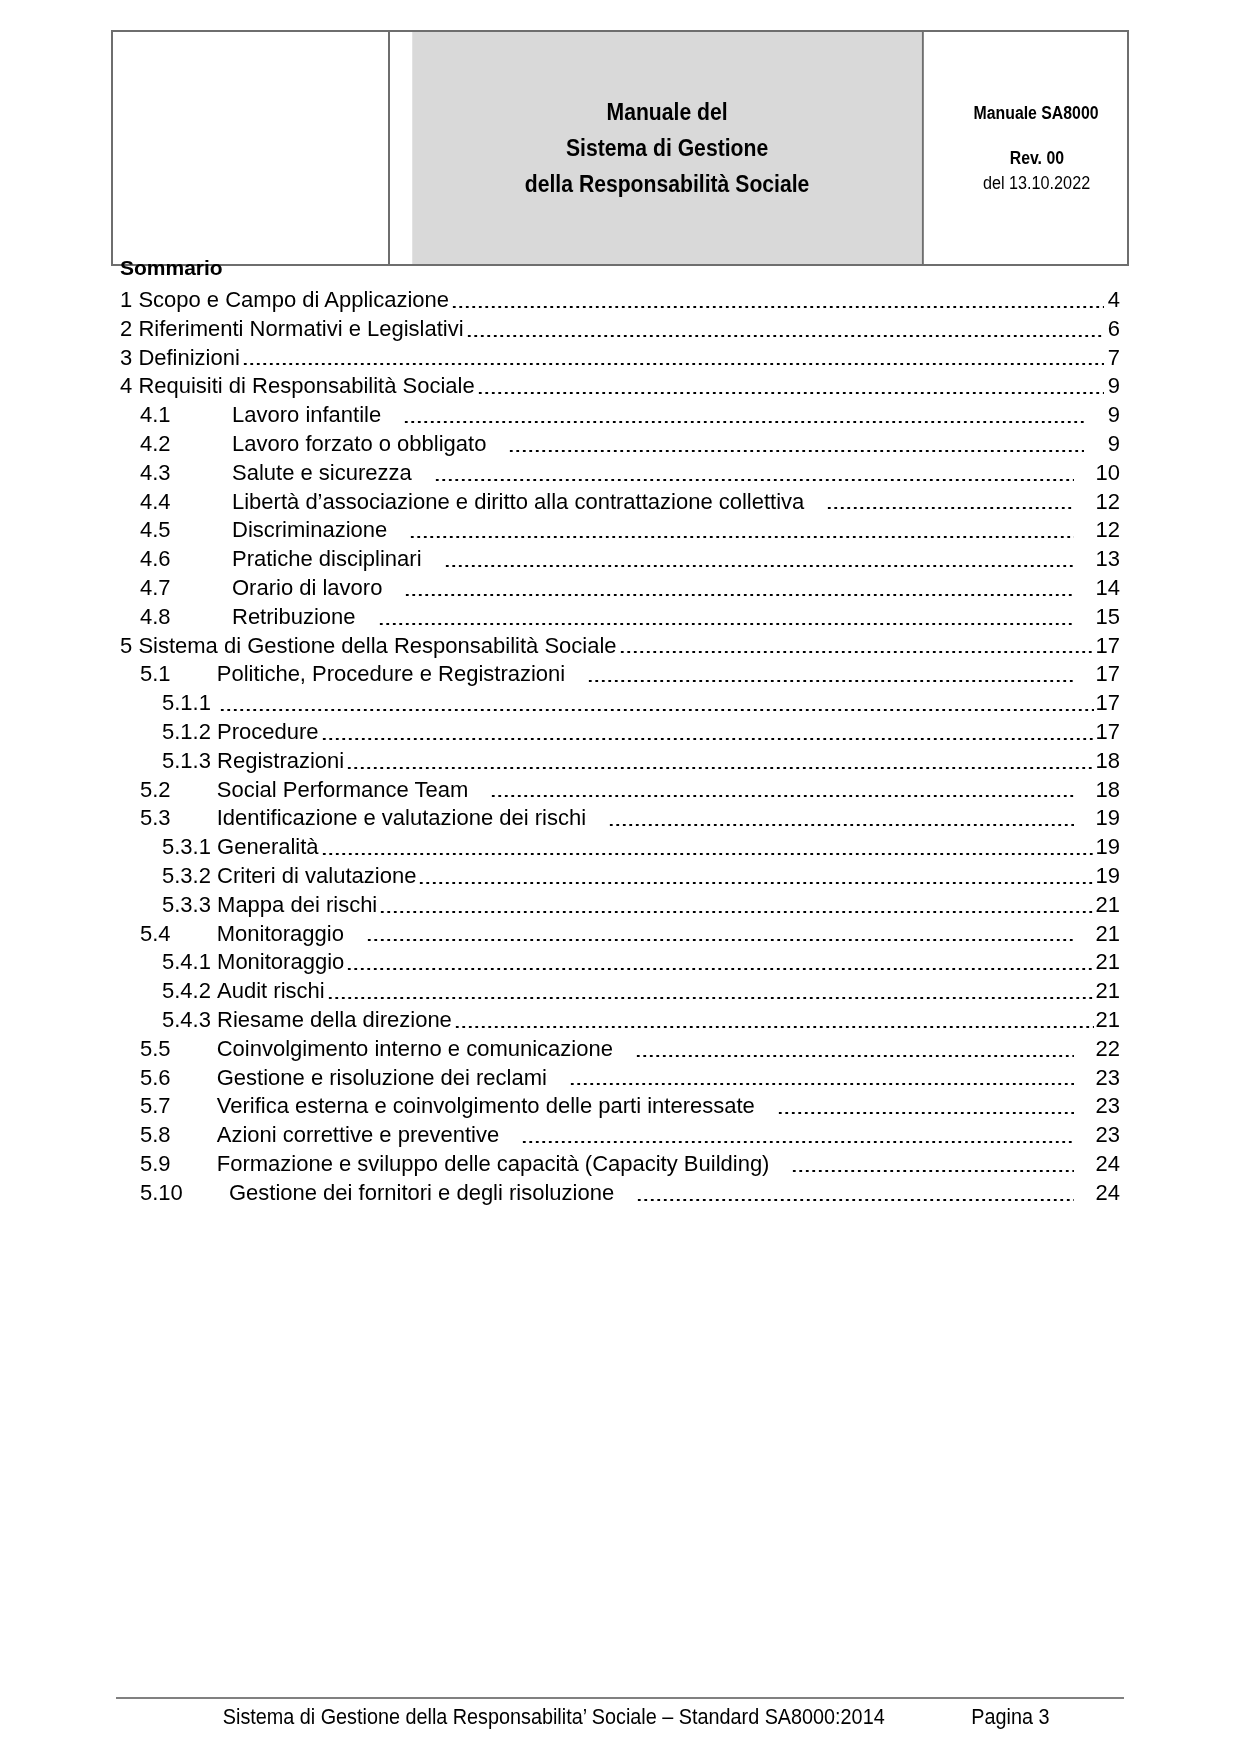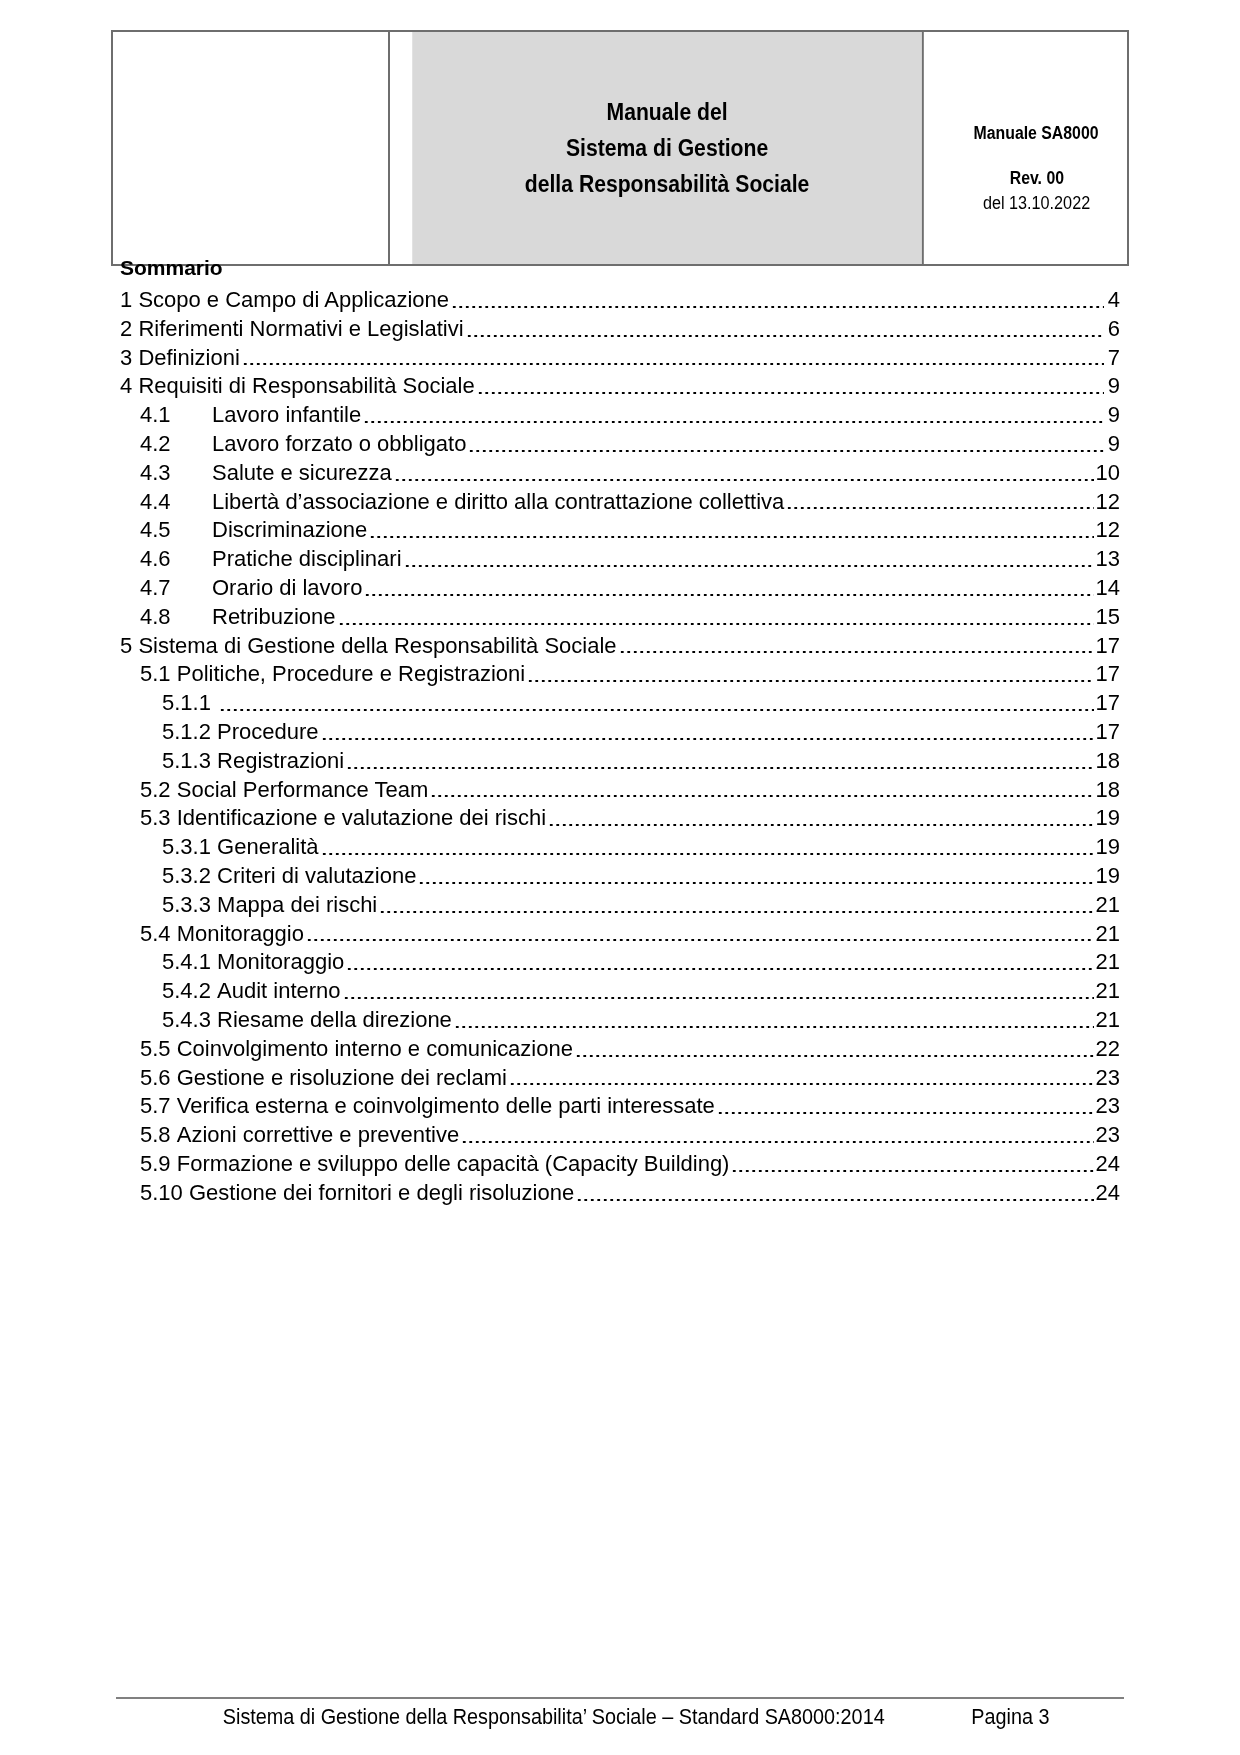--- a/index.html
+++ b/index.html
@@ -11,21 +11,21 @@
   .hcell { box-sizing:border-box; height:100%; }
   .hcell.logo { width:277px; border-right:2px solid #6e6e6e; background:#fff; }
   .hcell.title {
     width:556px; background:#d9d9d9; border-right:2px solid #6e6e6e;
     display:flex; flex-direction:column; justify-content:center; align-items:center;
     font-family:"Liberation Sans", sans-serif; font-weight:bold; font-size:23px; line-height:36px;
     transform:scaleX(0.92);
   }
   .hcell.meta {
     flex:1; display:flex; flex-direction:column; justify-content:center; align-items:center;
-    font-family:"Liberation Sans", sans-serif; font-size:18px; text-align:center;margin-top:20px;
+    font-family:"Liberation Sans", sans-serif; font-size:18px; text-align:center;
   }
   .meta .code { font-weight:bold; transform:scaleX(0.88); margin-bottom:24px; }
   .meta .rev { font-weight:bold; transform:scaleX(0.88); }
   .meta .date { transform:scaleX(0.9); margin-top:4px; }
 
   .toc { position:absolute; left:120px; top:250px; width:1000px; font-family:"Liberation Sans", sans-serif; }
   .toc-title { font-size:21px; font-weight:bold; height:36px; line-height:36px; margin-bottom:0px; }
   .toc-row {
     display:flex; align-items:baseline; height:28.8px; line-height:28.8px; font-size:22px;
     white-space:nowrap; overflow:hidden;
@@ -33,21 +33,21 @@
   .toc-row .num { flex:none; }
   .toc-row .lbl { flex:none; }
   .toc-row .dots {
     flex:1; overflow:hidden; margin:0 2px; color:#000;
     background-image:radial-gradient(circle, #000 1.1px, transparent 1.3px);
     background-size:6.5px 4px; background-repeat:repeat-x; background-position:0 bottom;
     height:6px; align-self:flex-end; margin-bottom:6px;
   }
   .toc-row .pg { flex:none; text-align:right; min-width:14px; }
   .lvl1 { padding-left:0; }
-  .lvl2 { padding-left:20px; }
+  .lvl2 { padding-left:20px;gap:20px; }
   .lvl3 { padding-left:42px; }
   .lvl2tab .num { width:72px; }
 
   .footer-rule { position:absolute; left:116px; top:1697px; width:1008px; height:2px; background:#808080; }
   .footer {
     position:absolute; top:1704px; left:0; width:1240px; text-align:center;
     font-family:"Liberation Sans", sans-serif; font-size:22px; line-height:26px;
   }
   .footer .ftext { display:inline-block; transform:scaleX(0.9); }
   .footer .fpage { display:inline-block; margin-left:40px; transform:scaleX(0.9); }
@@ -131,21 +131,21 @@
   <div class="toc-row lvl3"><span class="num">5.1.1</span>&nbsp;<span class="dots"></span><span class="pg">17</span></div>
   <div class="toc-row lvl3"><span class="num">5.1.2</span>&nbsp;<span class="lbl">Procedure</span><span class="dots"></span><span class="pg">17</span></div>
   <div class="toc-row lvl3"><span class="num">5.1.3</span>&nbsp;<span class="lbl">Registrazioni</span><span class="dots"></span><span class="pg">18</span></div>
   <div class="toc-row lvl2"><span class="num">5.2</span>&nbsp;<span class="lbl">Social Performance Team</span><span class="dots"></span><span class="pg">18</span></div>
   <div class="toc-row lvl2"><span class="num">5.3</span>&nbsp;<span class="lbl">Identificazione e valutazione dei rischi</span><span class="dots"></span><span class="pg">19</span></div>
   <div class="toc-row lvl3"><span class="num">5.3.1</span>&nbsp;<span class="lbl">Generalità</span><span class="dots"></span><span class="pg">19</span></div>
   <div class="toc-row lvl3"><span class="num">5.3.2</span>&nbsp;<span class="lbl">Criteri di valutazione</span><span class="dots"></span><span class="pg">19</span></div>
   <div class="toc-row lvl3"><span class="num">5.3.3</span>&nbsp;<span class="lbl">Mappa dei rischi</span><span class="dots"></span><span class="pg">21</span></div>
   <div class="toc-row lvl2"><span class="num">5.4</span>&nbsp;<span class="lbl">Monitoraggio</span><span class="dots"></span><span class="pg">21</span></div>
   <div class="toc-row lvl3"><span class="num">5.4.1</span>&nbsp;<span class="lbl">Monitoraggio</span><span class="dots"></span><span class="pg">21</span></div>
-  <div class="toc-row lvl3"><span class="num">5.4.2</span>&nbsp;<span class="lbl">Audit interno</span><span class="dots"></span><span class="pg">21</span></div>
+  <div class="toc-row lvl3"><span class="num">5.4.2</span>&nbsp;<span class="lbl">Audit rischi</span><span class="dots"></span><span class="pg">21</span></div>
   <div class="toc-row lvl3"><span class="num">5.4.3</span>&nbsp;<span class="lbl">Riesame della direzione</span><span class="dots"></span><span class="pg">21</span></div>
   <div class="toc-row lvl2"><span class="num">5.5</span>&nbsp;<span class="lbl">Coinvolgimento interno e comunicazione</span><span class="dots"></span><span class="pg">22</span></div>
   <div class="toc-row lvl2"><span class="num">5.6</span>&nbsp;<span class="lbl">Gestione e risoluzione dei reclami</span><span class="dots"></span><span class="pg">23</span></div>
   <div class="toc-row lvl2"><span class="num">5.7</span>&nbsp;<span class="lbl">Verifica esterna e coinvolgimento delle parti interessate</span><span class="dots"></span><span class="pg">23</span></div>
   <div class="toc-row lvl2"><span class="num">5.8</span>&nbsp;<span class="lbl">Azioni correttive e preventive</span><span class="dots"></span><span class="pg">23</span></div>
   <div class="toc-row lvl2"><span class="num">5.9</span>&nbsp;<span class="lbl">Formazione e sviluppo delle capacità (Capacity Building)</span><span class="dots"></span><span class="pg">24</span></div>
   <div class="toc-row lvl2"><span class="num">5.10</span>&nbsp;<span class="lbl">Gestione dei fornitori e degli risoluzione</span><span class="dots"></span><span class="pg">24</span></div>
 </div>
 
 <div class="footer-rule"></div>

